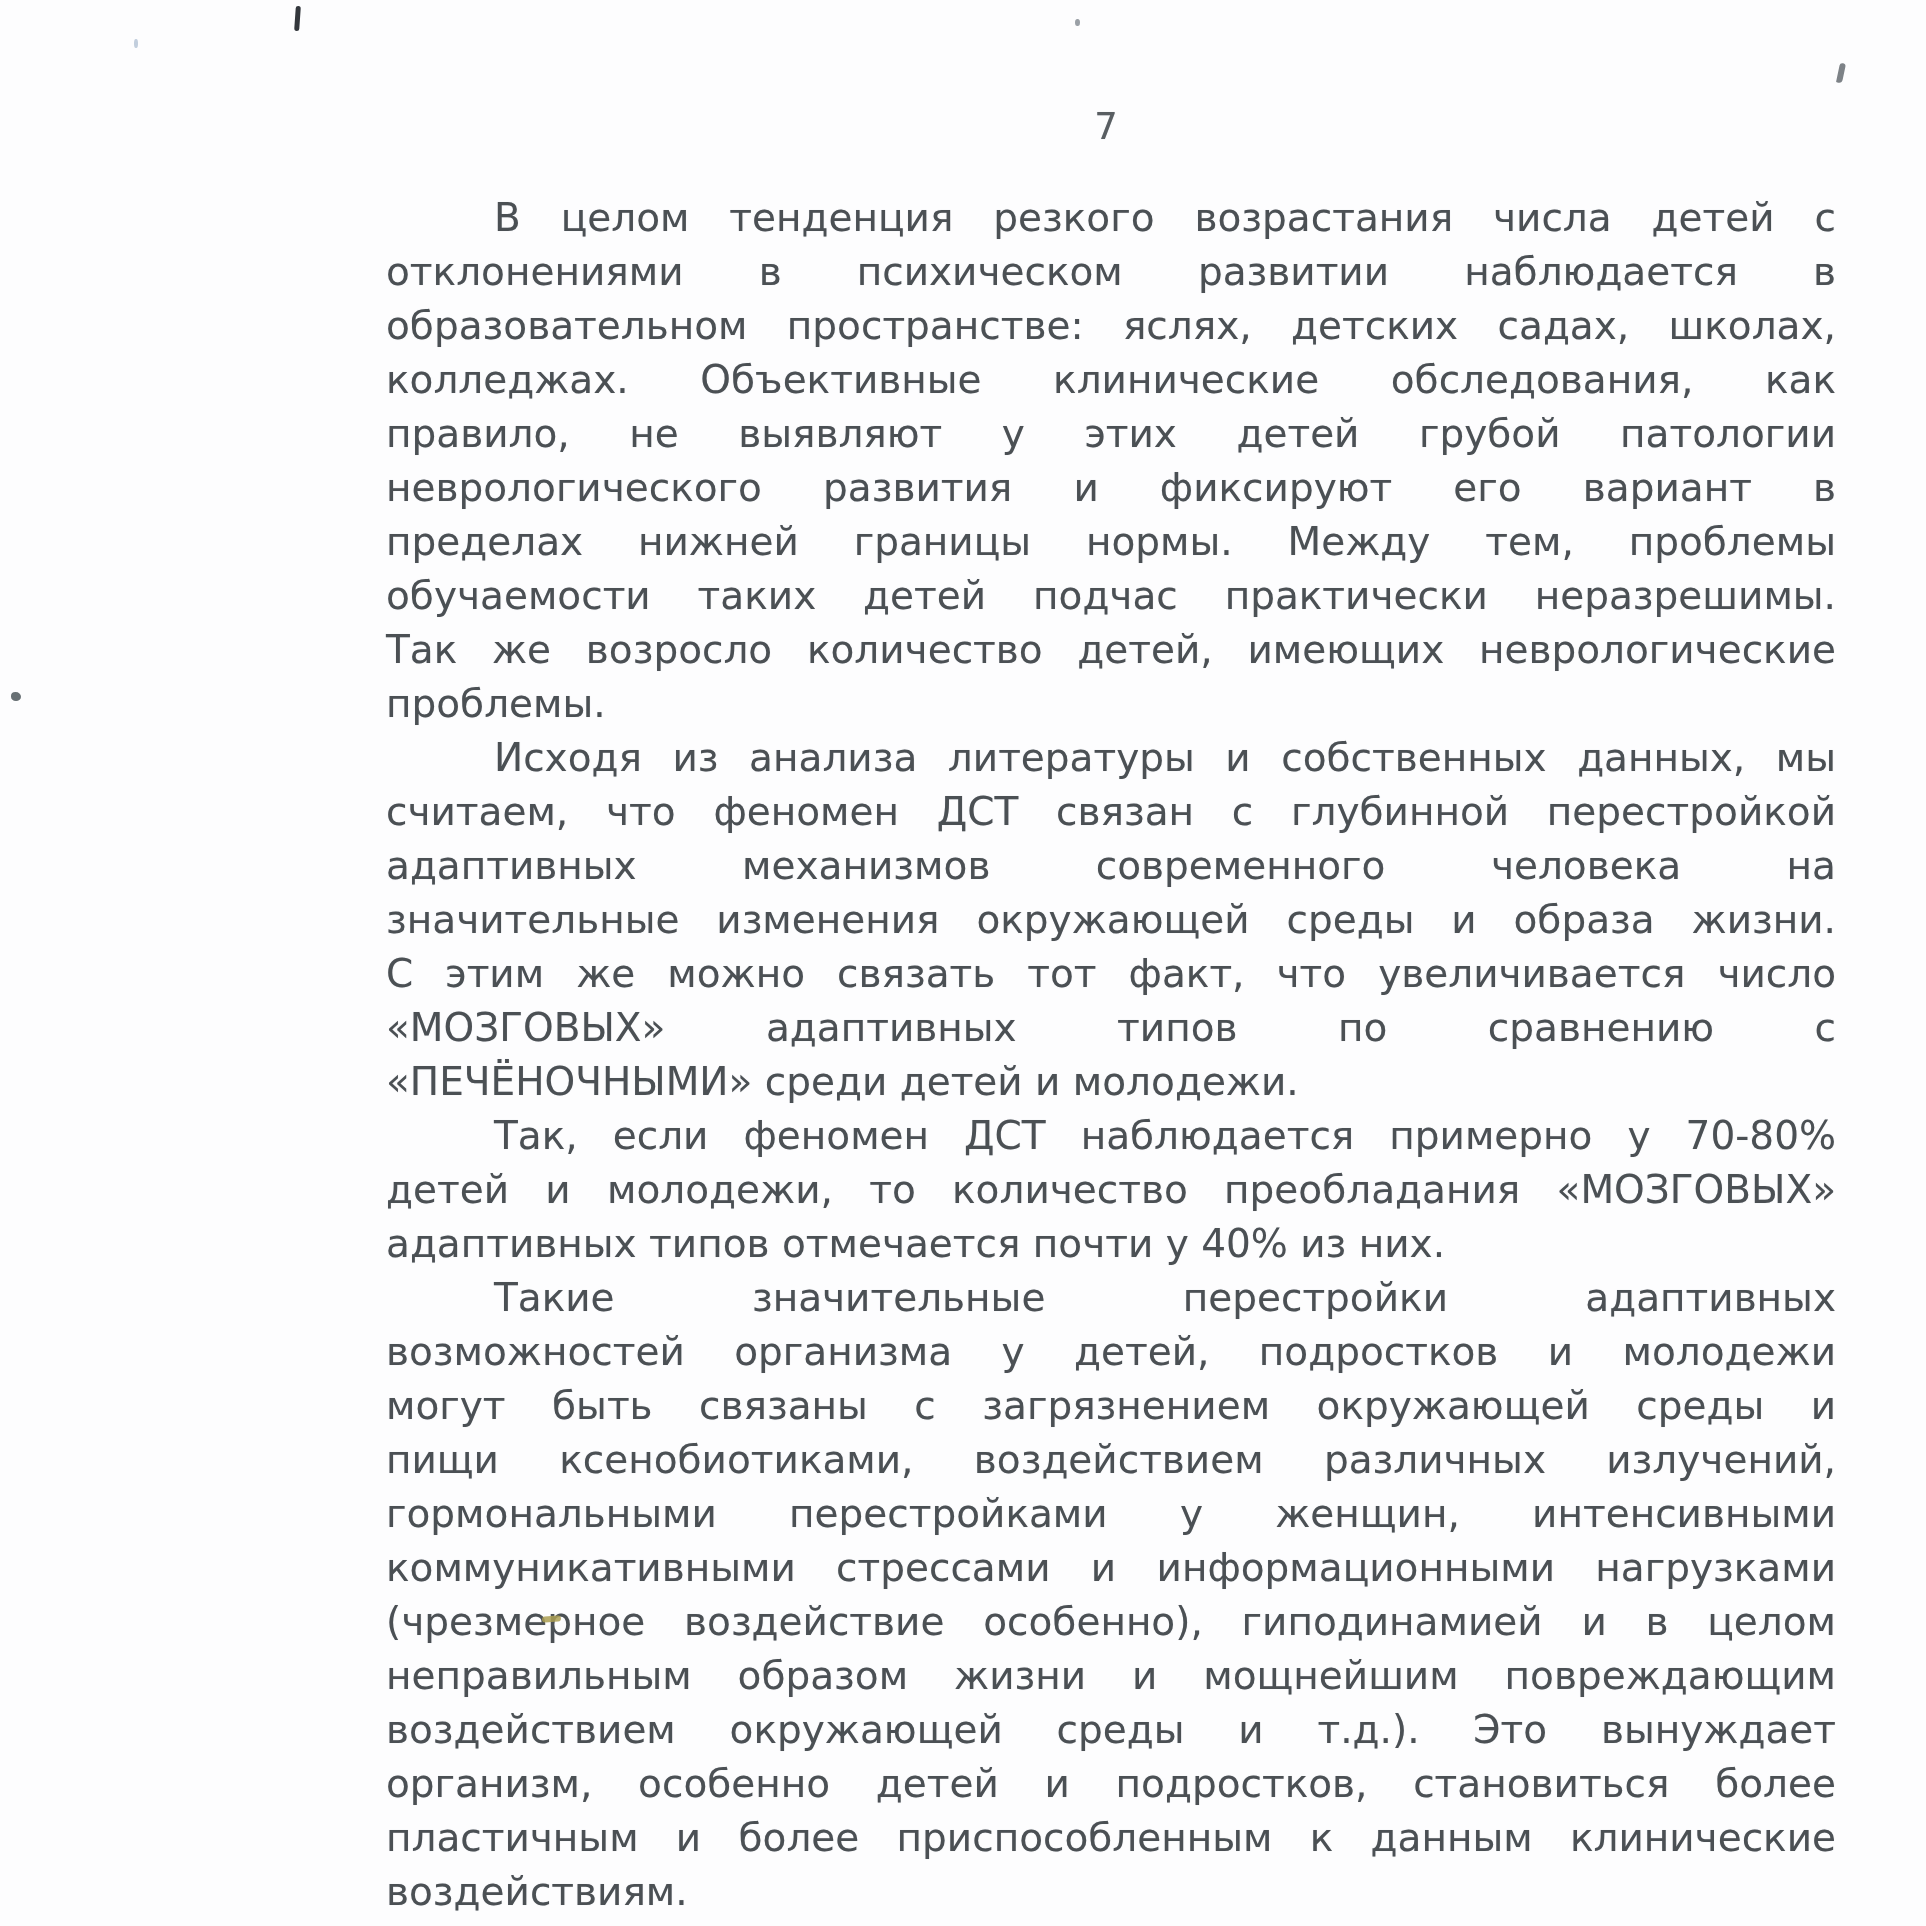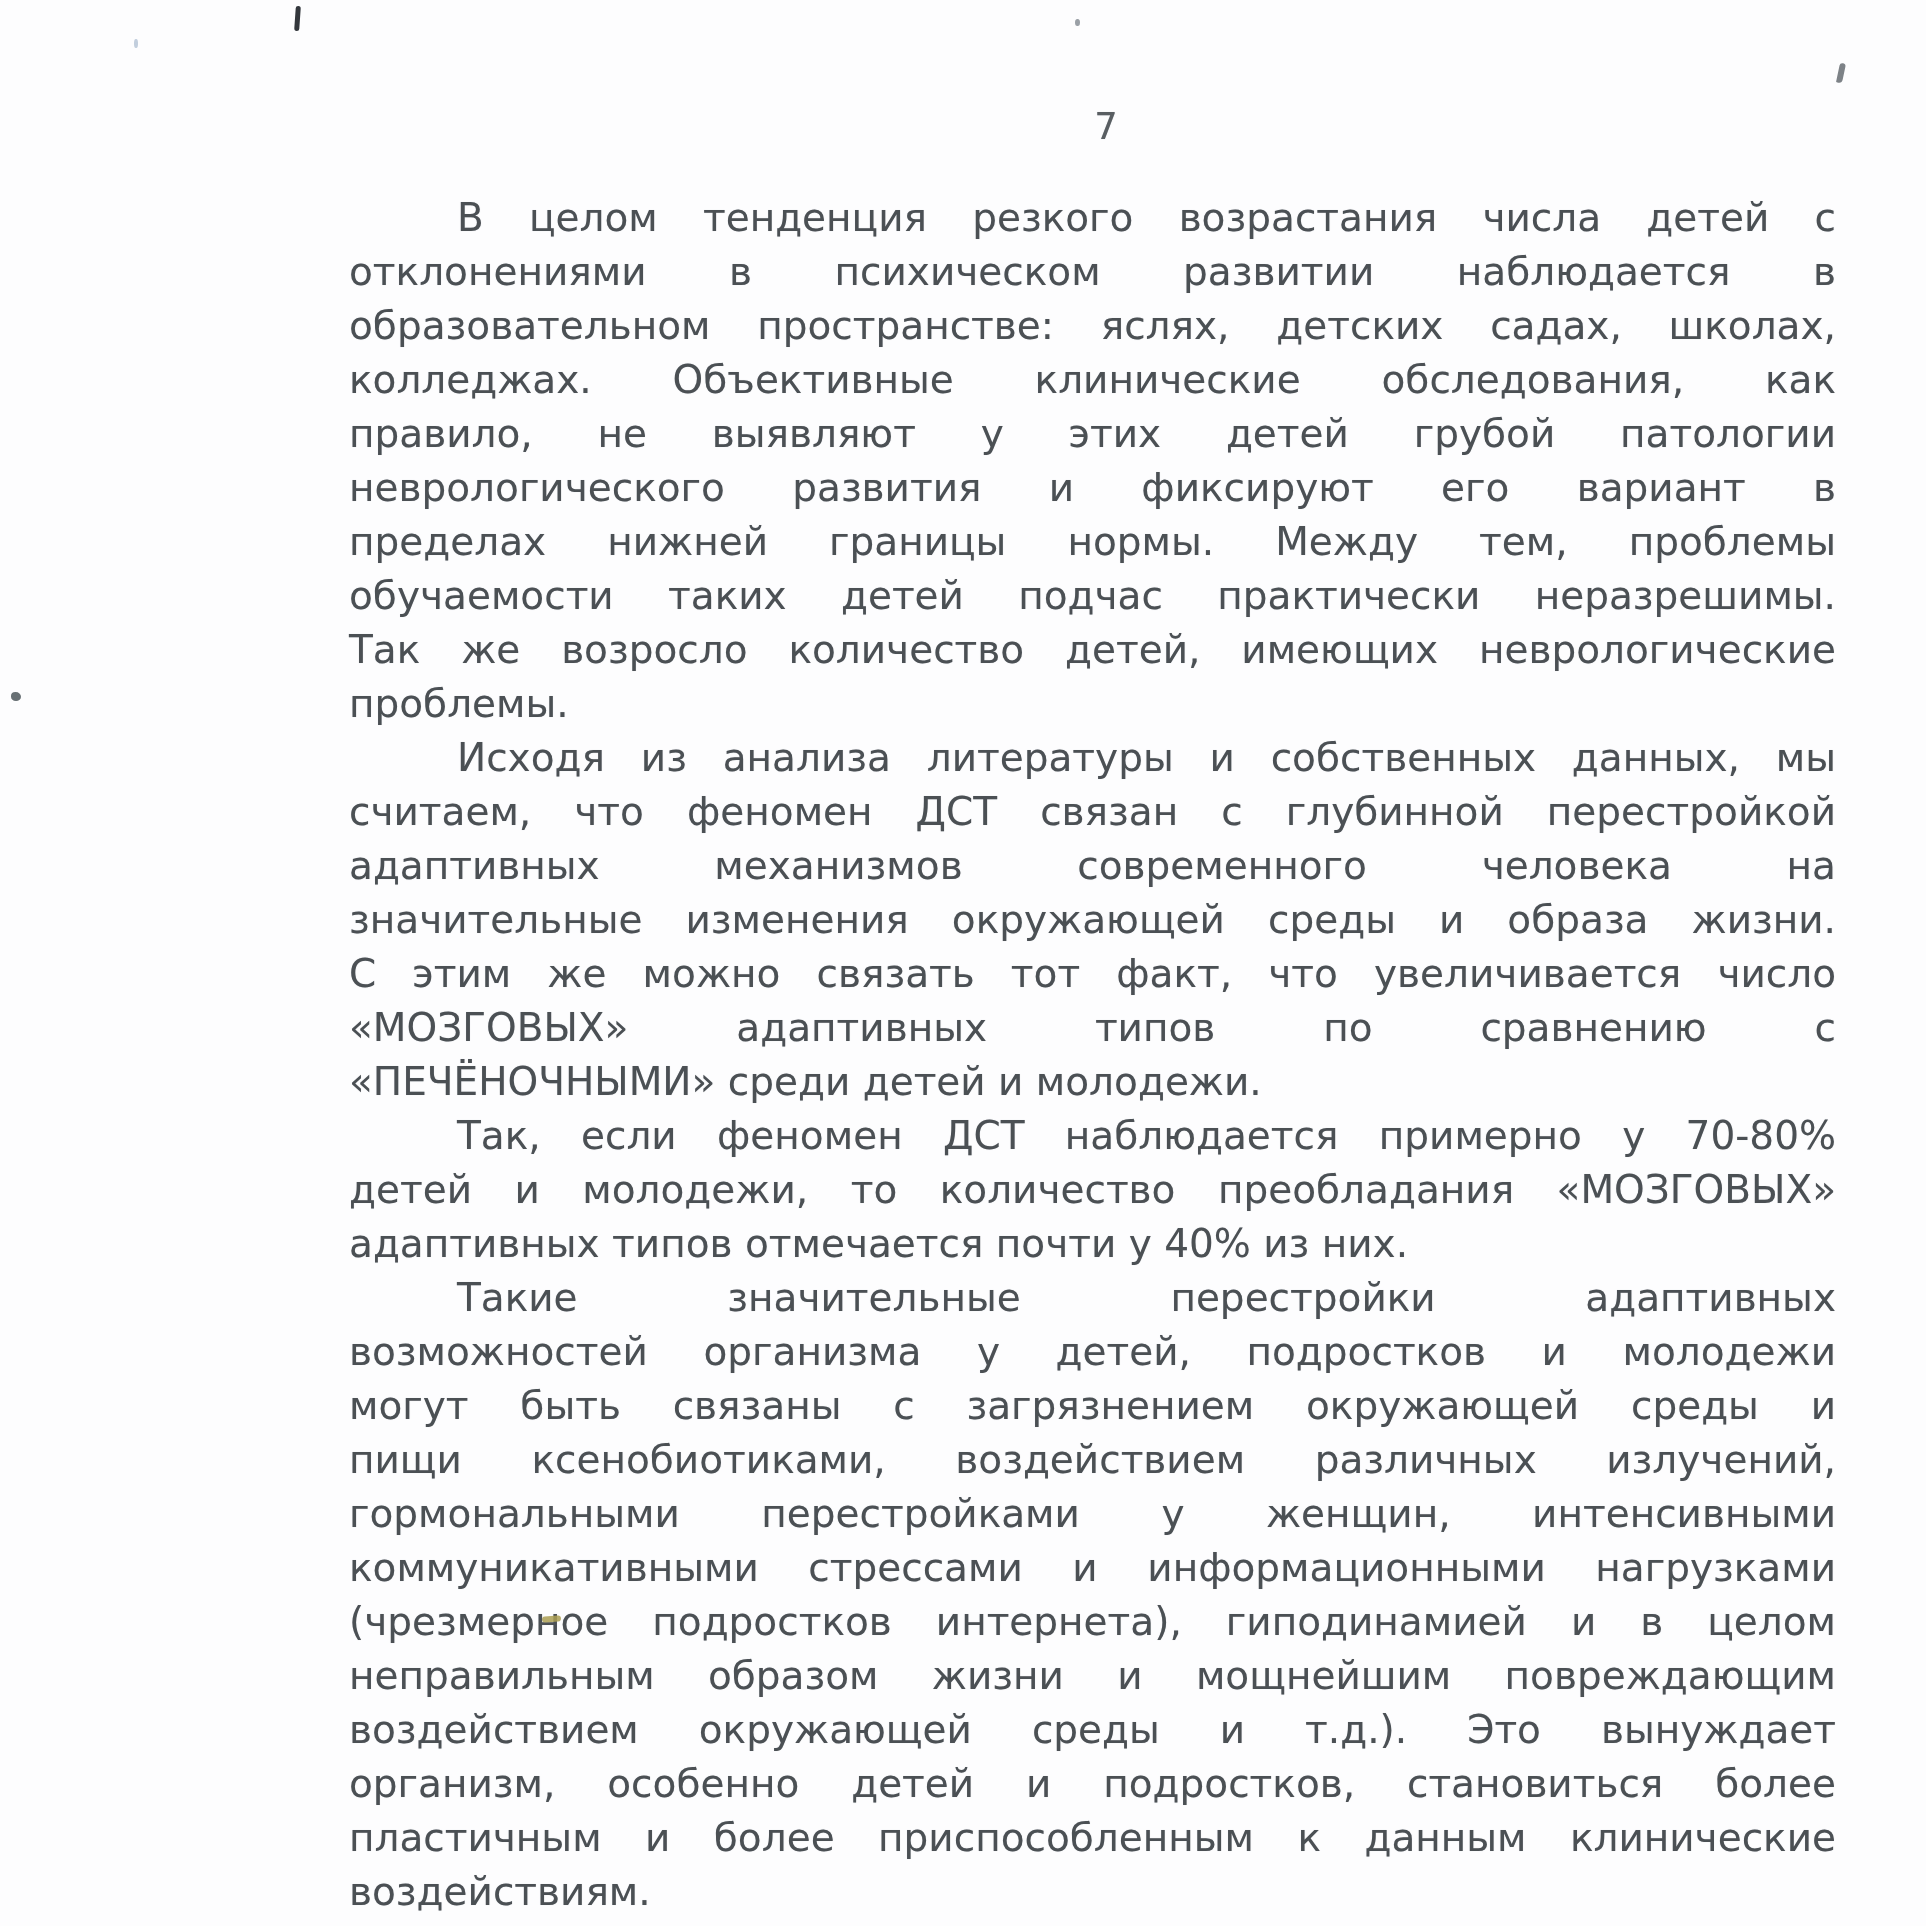--- a/index.html
+++ b/index.html
@@ -36,20 +36,21 @@
     line-height: 54px;
     letter-spacing: 0px;
     color: #4b5054;
     text-shadow: 0 0 0.8px rgba(80,90,105,0.30);
   }
   .ln {
     text-align: justify;
     text-align-last: justify;
     white-space: normal;
     min-height: 54px;
+    margin-left: 37px;
   }
   .ln.ind {
     text-indent: 108px;
   }
   .ln.end {
     text-align: center;
     text-align-last: left;
   }
   
   .artifact {
@@ -110,21 +111,21 @@
     <div class="ln end">«ПЕЧЁНОЧНЫМИ» среди детей и молодежи.</div>
     <div class="ln ind">Так, если феномен ДСТ наблюдается примерно у 70-80%</div>
     <div class="ln">детей и молодежи, то количество преобладания «МОЗГОВЫХ»</div>
     <div class="ln end">адаптивных типов отмечается почти у 40% из них.</div>
     <div class="ln ind">Такие значительные перестройки адаптивных</div>
     <div class="ln">возможностей организма у детей, подростков и молодежи</div>
     <div class="ln">могут быть связаны с загрязнением окружающей среды и</div>
     <div class="ln">пищи ксенобиотиками, воздействием различных излучений,</div>
     <div class="ln">гормональными перестройками у женщин, интенсивными</div>
     <div class="ln">коммуникативными стрессами и информационными нагрузками</div>
-    <div class="ln">(чрезмерное подростков интернета), гиподинамией и в целом</div>
+    <div class="ln">(чрезмерное воздействие особенно), гиподинамией и в целом</div>
     <div class="ln">неправильным образом жизни и мощнейшим повреждающим</div>
     <div class="ln">воздействием окружающей среды и т.д.). Это вынуждает</div>
     <div class="ln">организм, особенно детей и подростков, становиться более</div>
     <div class="ln">пластичным и более приспособленным к данным клинические</div>
     <div class="ln end">воздействиям.</div>
 
   </div>
 
   <div class="artifact a-top-left-stroke"></div>
   <div class="artifact a-top-center-speck"></div>

